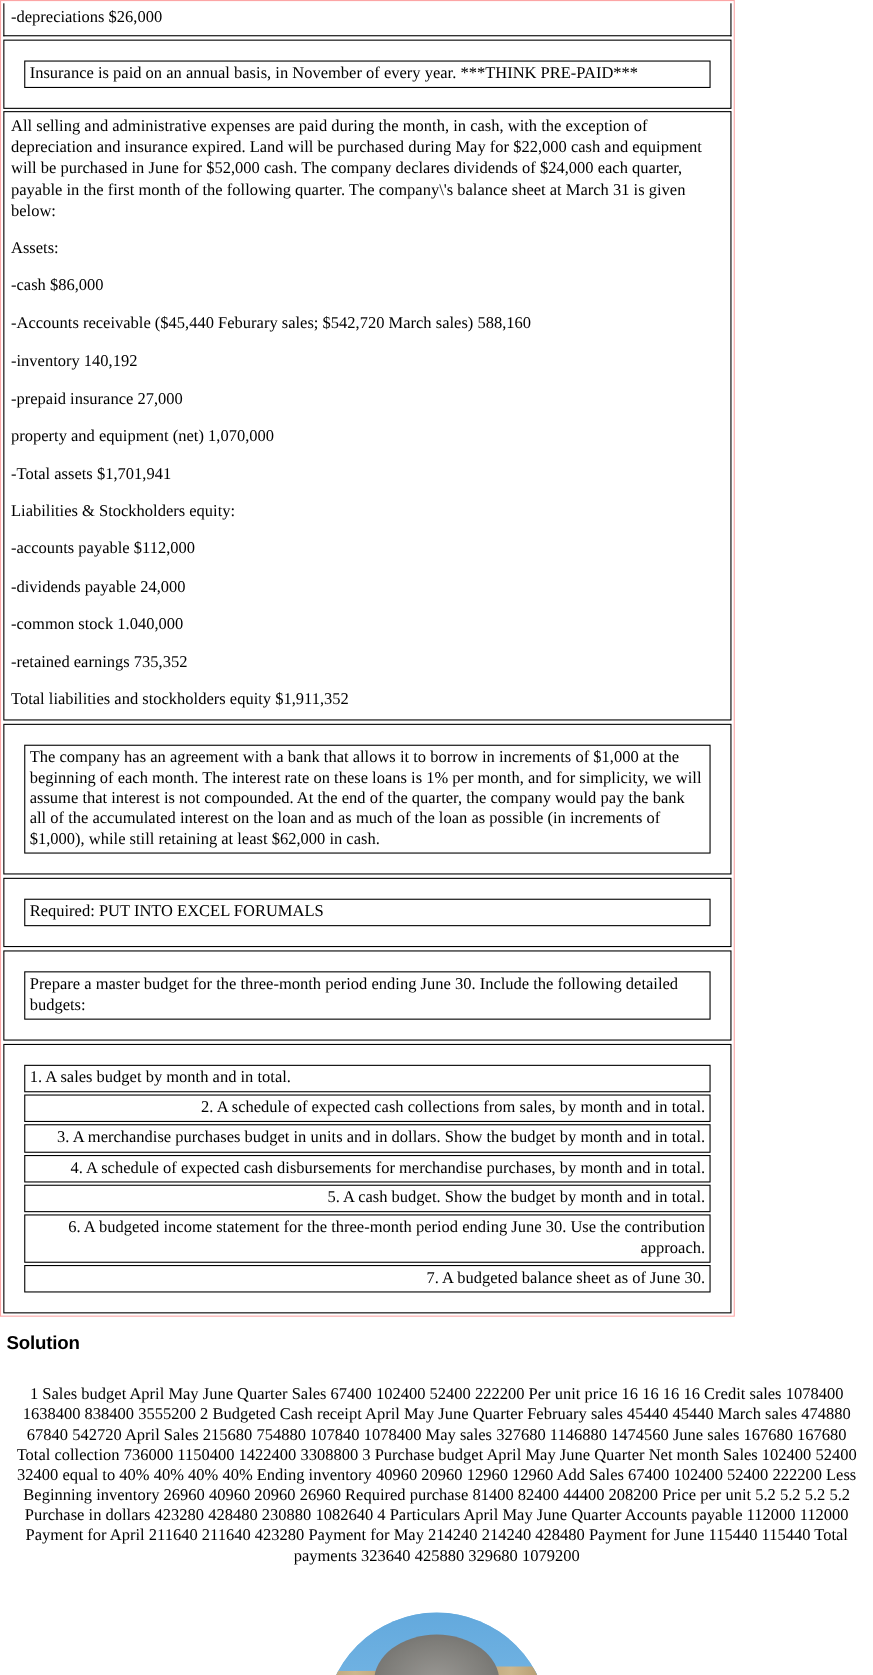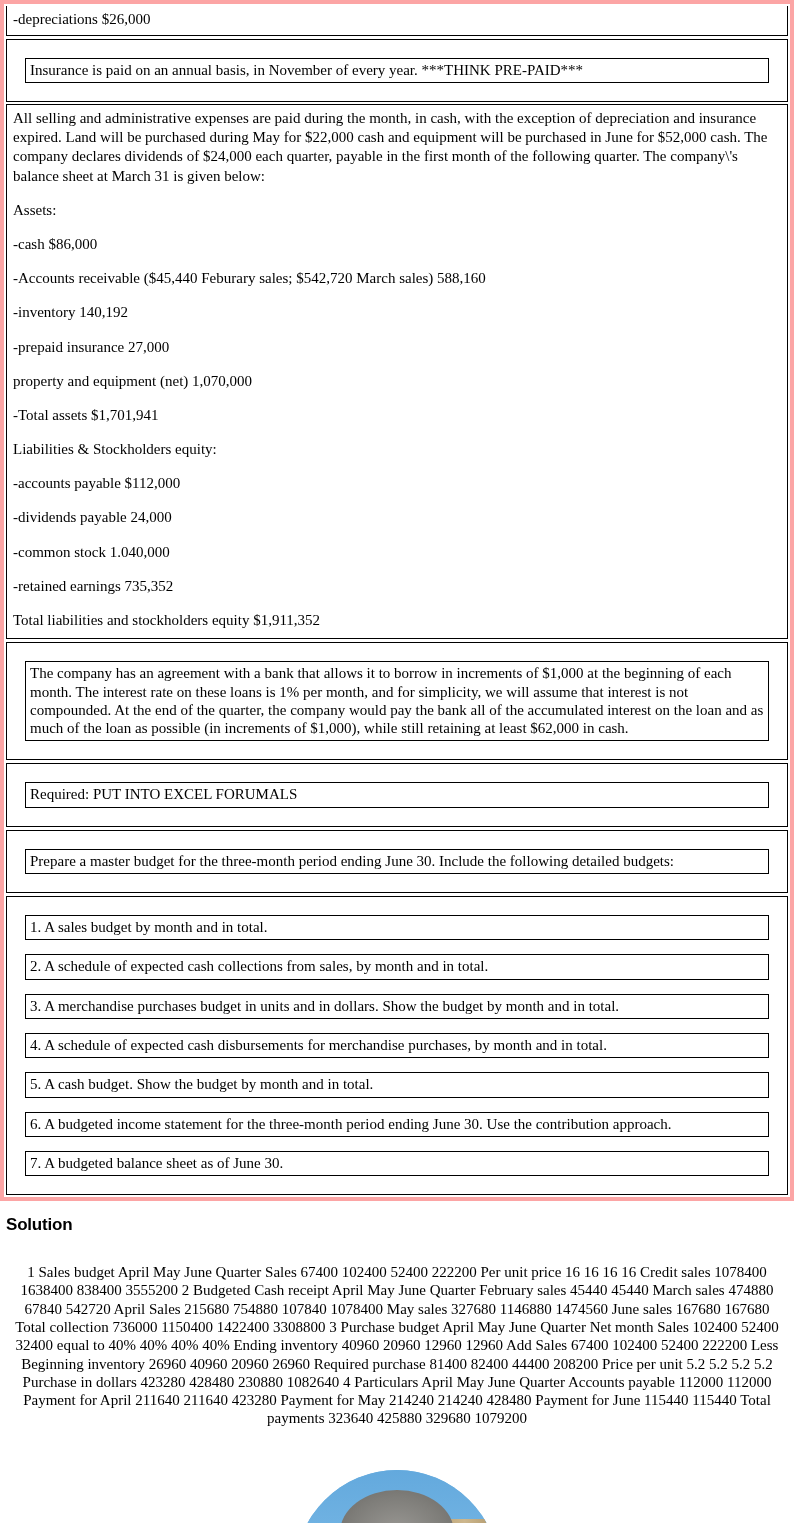--- a/index.html
+++ b/index.html
@@ -11,23 +11,23 @@
     width: 794px;
     font-family: "Liberation Serif", "DejaVu Serif", serif;
     color: #000000;
     -webkit-font-smoothing: none;
   }
 
   
   .problem-wrap {
     margin: 0;
     padding: 2px;
-    border: 4px solid #fca5a5;
-    box-sizing: border-box;
-    width: 794px;
+    border: 1px solid #fca5a5;
+    box-sizing: border-box;
+    width: 668px;
   }
 
   
   .cell {
     border: 1px solid #000;
     padding: 2px 4px 3px 4px;
     font-size: 15px;
     line-height: 1.22;
     box-sizing: border-box;
   }
@@ -64,21 +64,21 @@
     margin: 0 0 15px 0;
   }
   .para-cell p:last-child { margin-bottom: 2px; }
 
   .list-band {
     margin-top: 3px;
     padding: 18px;
     border: 1px solid #000;
     box-sizing: border-box;
   }
-  .list-band .cell + .cell { margin-top: 14px; }
+  .list-band .cell + .cell { margin-top: 2px; text-align: right; }
 
   
   .solution-section {
     padding: 0;
     margin-top: 14px;
   }
   h2.solution-title {
     font-family: "Liberation Sans", "DejaVu Sans", sans-serif;
     font-size: 17px;
     font-weight: bold;

